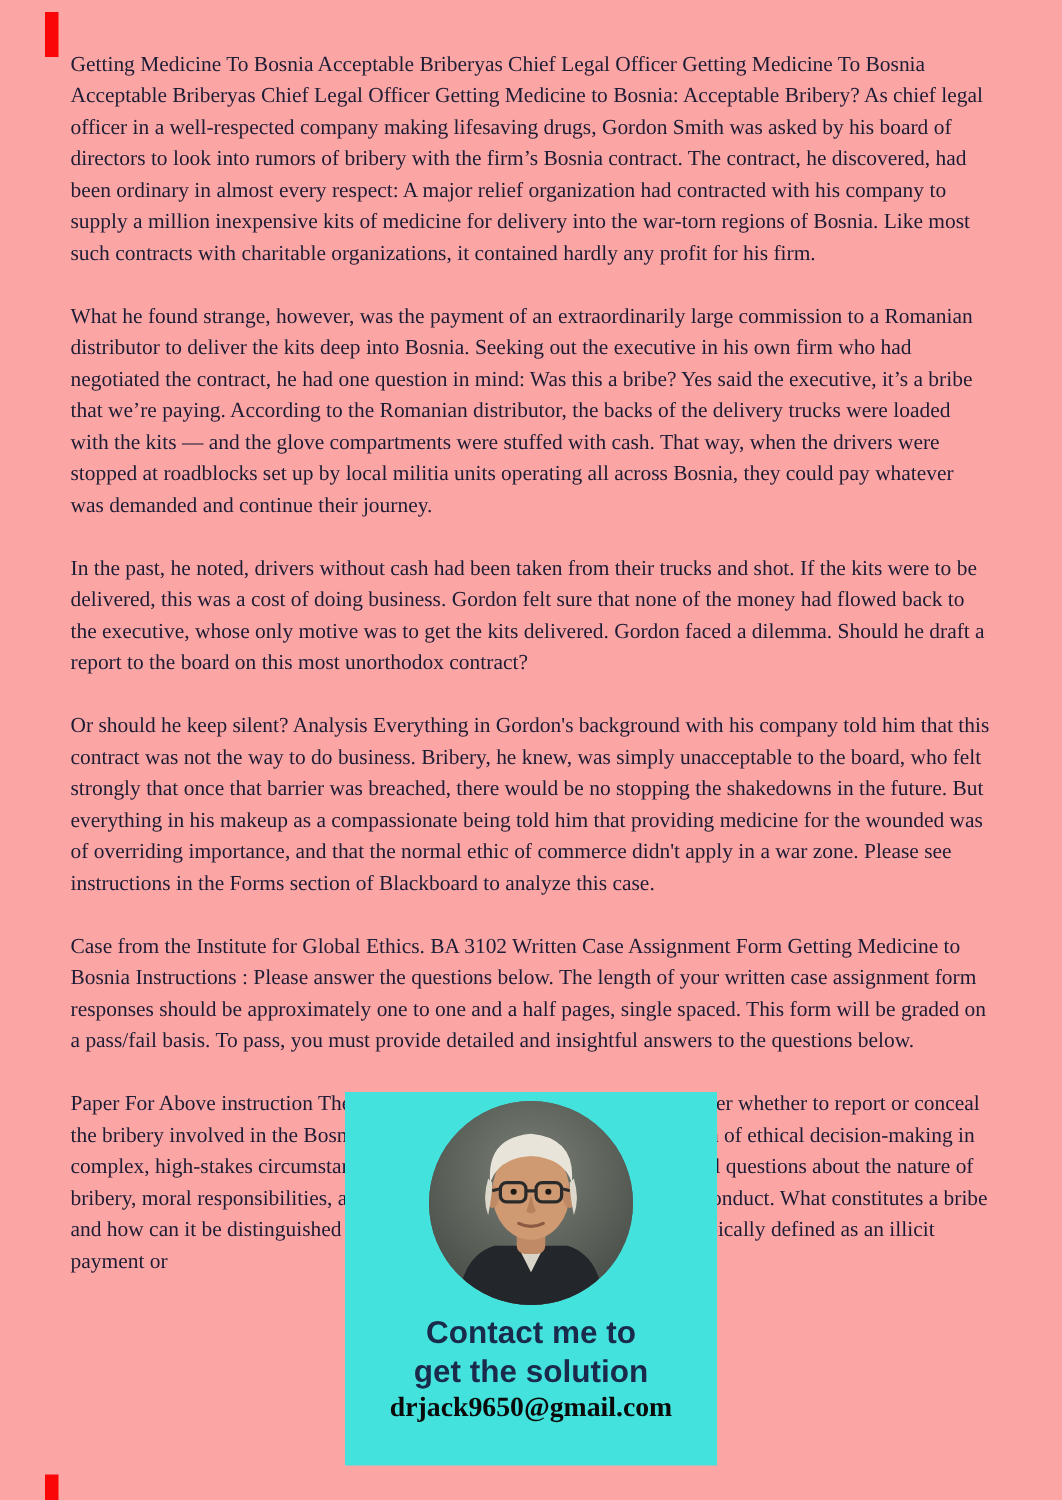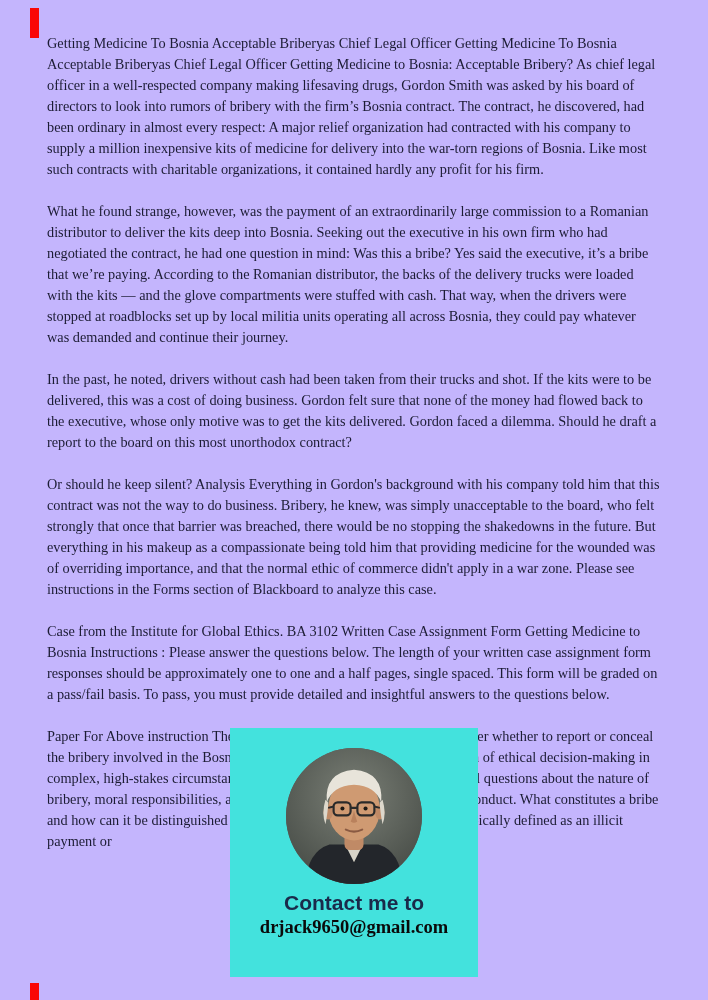--- a/index.html
+++ b/index.html
@@ -4,21 +4,21 @@
 <style>
   html, body {
     margin: 0;
     padding: 0;
     background: #ffffff;
   }
   .page {
     position: relative;
     width: 708px;
     height: 1000px;
-    background: #c4b5fd;
+    background: #fca5a5;
     overflow: hidden;
     font-family: "Liberation Serif", "DejaVu Serif", serif;
   }
   .content {
     position: absolute;
     top: 33px;
     left: 47px;
     width: 614px;
     color: #1c1c34;
     font-size: 14.3px;
@@ -40,21 +40,21 @@
   .promo-card {
     position: absolute;
     left: 230px;
     top: 728px;
     width. : 248px;
     width: 248px;
     height: 249px;
     background: #43e2dd;
     text-align: center;
     box-sizing: border-box;
-    padding-top: 20px;
+    padding-top: 6px;
   }
   .avatar {
     width: 136px;
     height: 136px;
     margin: 0 auto;
     border-radius: 50%;
     overflow: hidden;
     background: #5a5f5c;
   }
   .avatar svg { display: block; width: 136px; height: 136px; }
@@ -126,17 +126,18 @@
         <circle cx="41.5" cy="44.5" r="1.5" fill="#1e1a16"></circle>
         <circle cx="58.5" cy="44.5" r="1.5" fill="#1e1a16"></circle>
 
         <path d="M50 46 Q48.6 52 47.6 54 Q50 56 52.4 54 Q51.4 52 50 46 Z" fill="#b9815c"></path>
 
         <path d="M44 60 Q50 63 56 60" fill="none" stroke="#8a5a42" stroke-width="1.6" stroke-linecap="round"></path>
       </svg>
     </div>
     <div class="promo-heading">
       <div>Contact me to</div>
+      <div>get the solution</div>
     </div>
     <div class="promo-email">drjack9650@gmail.com</div>
   </div>
 
 </div>
 
 </body></html>

